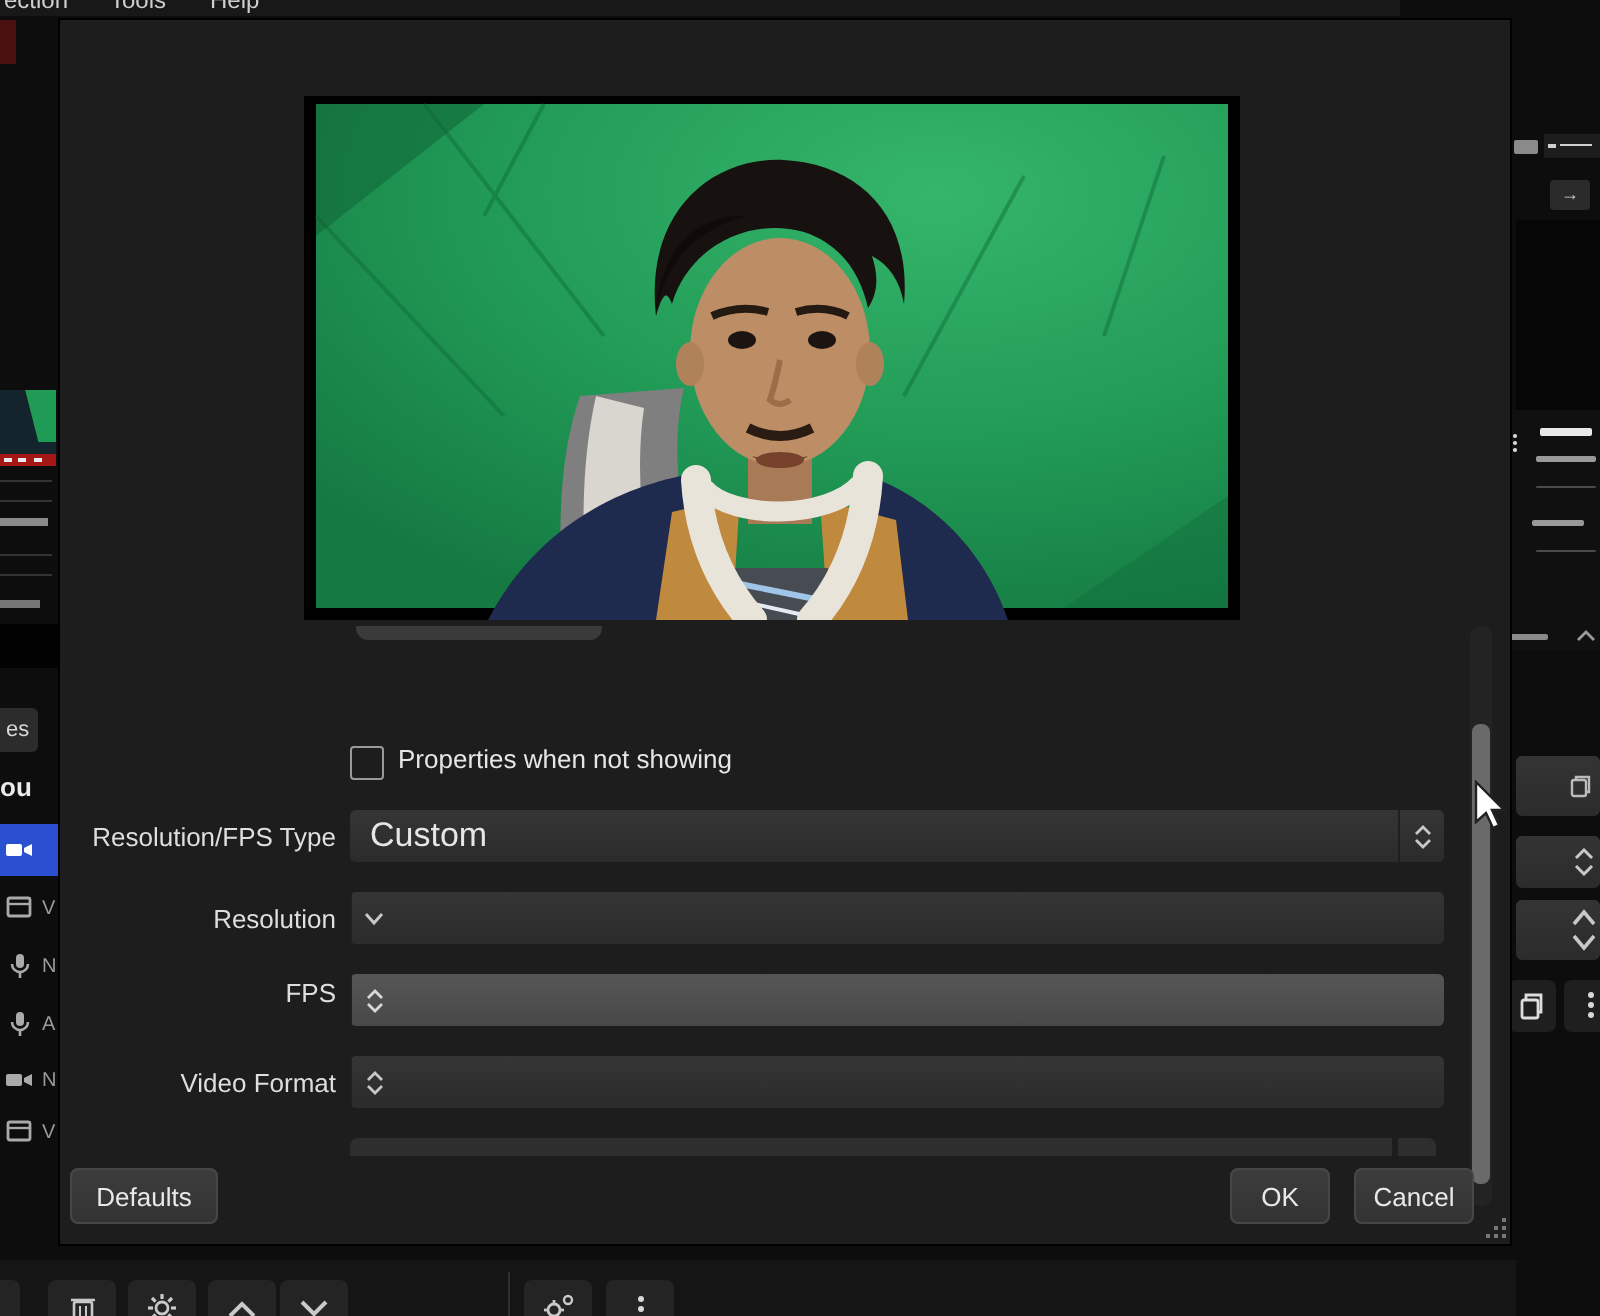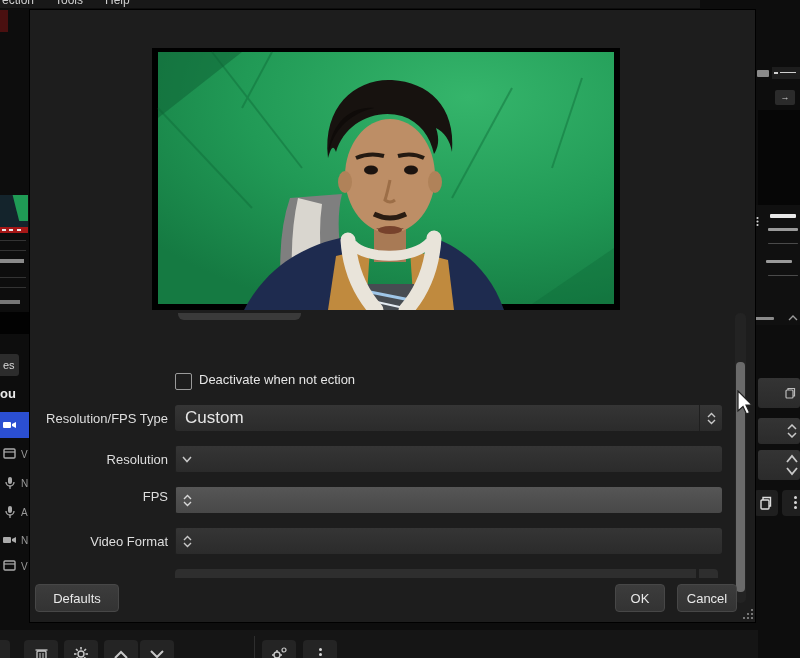--- a/index.html
+++ b/index.html
@@ -330,21 +330,21 @@
         <path d="M238 132 q-3 14 -5 20 q5 4 10 0" stroke="#9c6e47" stroke-width="3" fill="none"></path>
         <path d="M222 166 q16 8 32 0" stroke="#2a1c12" stroke-width="5" fill="none"></path>
         <path d="M224 180 q14 10 28 0 q-14 4 -28 0" fill="#5e3526"></path>
         <ellipse cx="238" cy="182" rx="12" ry="4" fill="#77422c"></ellipse>
       </svg>
     </div>
 
     <div class="abs sliver-btn"></div>
 
     <div class="abs cbx"></div>
-    <div class="abs cbx-label">Deactivate when not ection</div>
+    <div class="abs cbx-label">Properties when not showing</div>
 
     <div class="abs flabel" style="top:401px">Resolution/FPS Type</div>
     <div class="abs combo" style="top:395px">
       <span class="val">Custom</span>
       <span class="chev">
         <svg width="9" height="6">
             <polyline points="1,5 4.5,1.5 8,5" fill="none" stroke="#c8c8c8" stroke-width="1.4"></polyline>
           </svg>
         <svg width="9" height="6">
             <polyline points="1,1 4.5,4.5 8,1" fill="none" stroke="#c8c8c8" stroke-width="1.4"></polyline>
@@ -386,21 +386,21 @@
     </div>
 
     <div class="abs clipped-combo">
       <div class="clipped-notch"></div>
     </div>
 
     <div class="abs vscroll-track">
       <div class="vscroll-thumb"></div>
     </div>
 
-    <div class="abs btn dlg-btn" style="left:5px;top:574px;width:84px">Defaults</div>
+    <div class="abs btn dlg-btn" style="left:5px;top:574px;width:74px">Defaults</div>
     <div class="abs btn dlg-btn" style="left:585px;top:574px;width:50px">OK</div>
     <div class="abs btn dlg-btn" style="left:647px;top:574px;width:60px">Cancel</div>
 
     <div class="abs grip">
       <i style="left:9px;top:9px"></i>
         <i style="left:5px;top:9px"></i>
         <i style="left:9px;top:5px"></i>
         <i style="left:1px;top:9px"></i>
         <i style="left:9px;top:1px"></i>
         <i style="left:5px;top:5px"></i>

